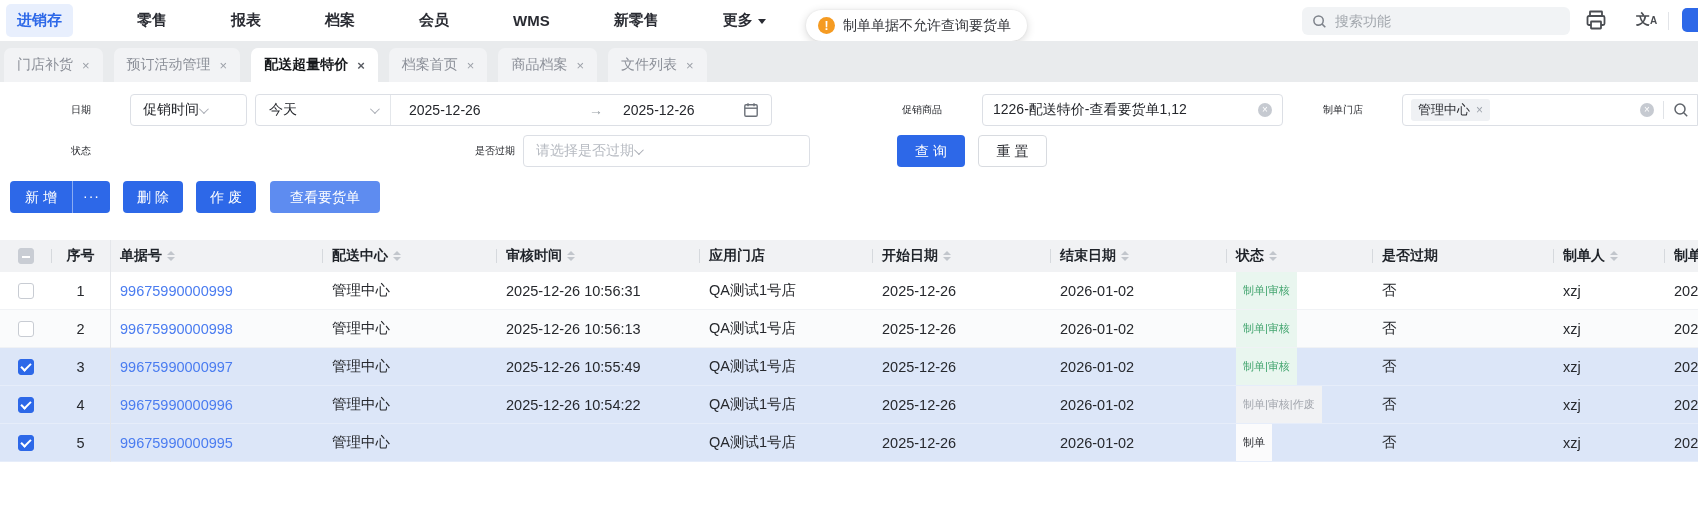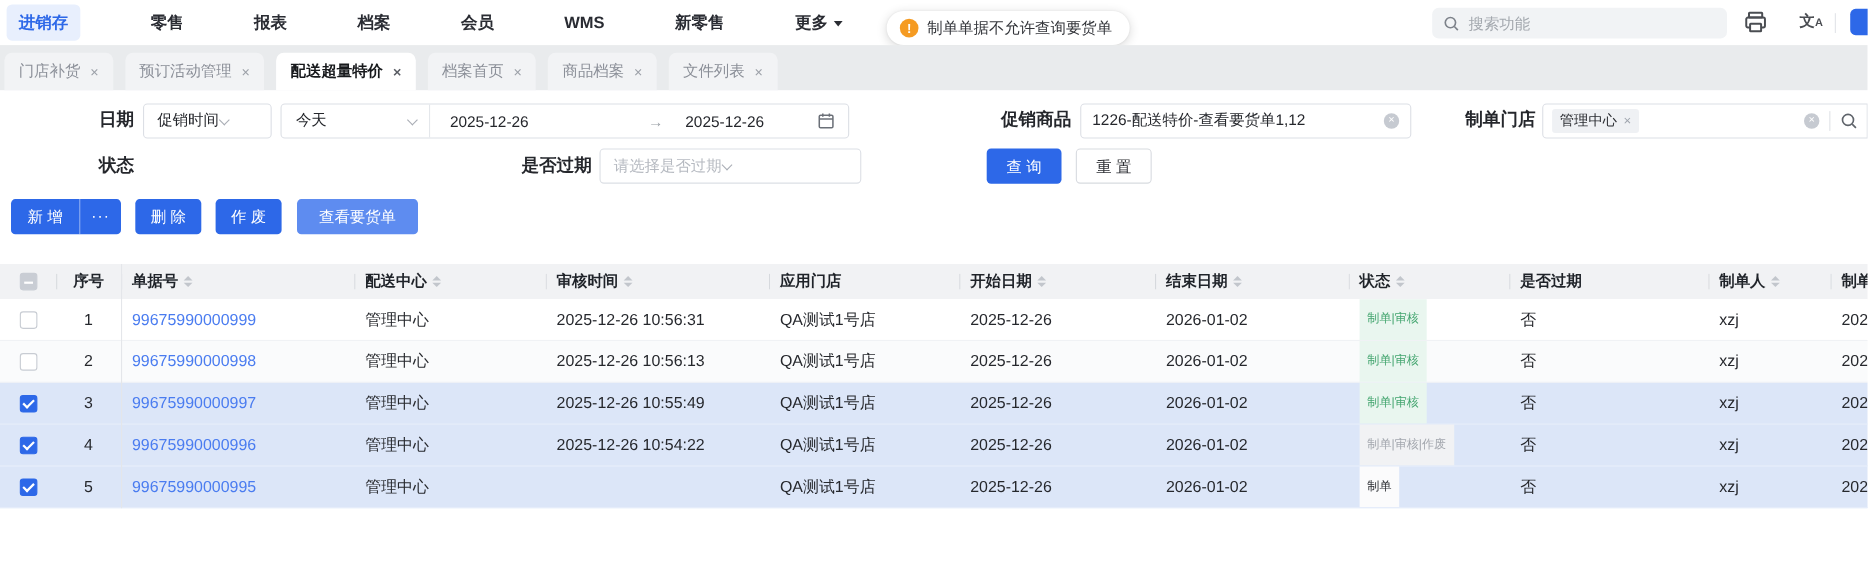--- a/index.html
+++ b/index.html
@@ -32,21 +32,21 @@
 
   
   .tabbar { position:absolute; left:0; top:41px; width:100%; height:41px; background:#e9ebed; display:flex; align-items:flex-end; padding-left:4px; gap:11px; }
   .tab { height:34px; display:flex; align-items:center; gap:9px; padding:0 13px; background:#f2f3f5; border-radius:7px 7px 0 0;
          font-size:14px; color:#8b8f98; white-space:nowrap; cursor:pointer; }
   .tab.active { background:#fff; color:#17191c; font-weight:700; }
   .tab .x { font-size:13px; color:#9ca0a8; }
   .tab.active .x { color:#595c63; font-weight:700; }
 
   
-  .f-label { position:absolute; height:32px; line-height:32px; font-size:16px; color:#25272c; text-align:right; white-space:nowrap;font-weight:bold; }
+  .f-label { position:absolute; height:32px; line-height:32px; font-size:10px; color:#25272c; text-align:center; white-space:nowrap; }
   .control { position:absolute; height:32px; border:1px solid #dcdfe5; border-radius:4px; background:#fff; display:flex; align-items:center; font-size:14px; color:#25272c; }
   .chev { width:7px; height:7px; border-right:1.4px solid #a9adb5; border-bottom:1.4px solid #a9adb5; transform:rotate(45deg) translateY(-2px); flex:none; }
   .placeholder { color:#b6bac1; }
   .sel { justify-content:flex-start; padding:0 12px; }
   .dg-seg1 { width:135px; height:100%; display:flex; align-items:center; justify-content:space-between; padding:0 13px; border-right:1px solid #e4e7eb; }
   .dg-date1 { width:198px; padding-left:18px; }
   .dg-arrow { color:#9aa0a6; font-size:14px; }
   .dg-date2 { padding-left:20px; }
   .cal-icon { margin-left:auto; margin-right:12px; color:#6b7078; }
   .clear-icon { width:14px; height:14px; border-radius:50%; background:#c6cad1; color:#fff; font-size:10px; line-height:14px; text-align:center; flex:none; }
@@ -224,21 +224,21 @@
     <span>
       <svg width="16" height="16" viewBox="0 0 16 16" fill="none" stroke="#5f646b" stroke-width="1.5">
         <circle cx="7" cy="7" r="5"></circle>
           <line x1="10.8" y1="10.8" x2="14.2" y2="14.2"></line>
       </svg>
     </span>
   </div>
 
   <div class="f-label" style="left:40px; top:135px; width:82px;">状态</div>
   <div class="f-label" style="left:452px; top:135px; width:86px;">是否过期</div>
-  <div class="control sel" style="left:545px; top:135px; width:238px;">
+  <div class="control sel" style="left:523px; top:135px; width:287px;">
     <span class="placeholder">请选择是否过期</span>
     <span class="chev"></span>
   </div>
   <div class="btn btn-primary" style="left:897px; top:135px; width:68px;">查 询</div>
   <div class="btn btn-plain" style="left:978px; top:135px; width:69px;">重 置</div>
 
   <div class="split-btn">
     <span class="split-main">新 增</span>
     <span class="split-more">···</span>
   </div>

